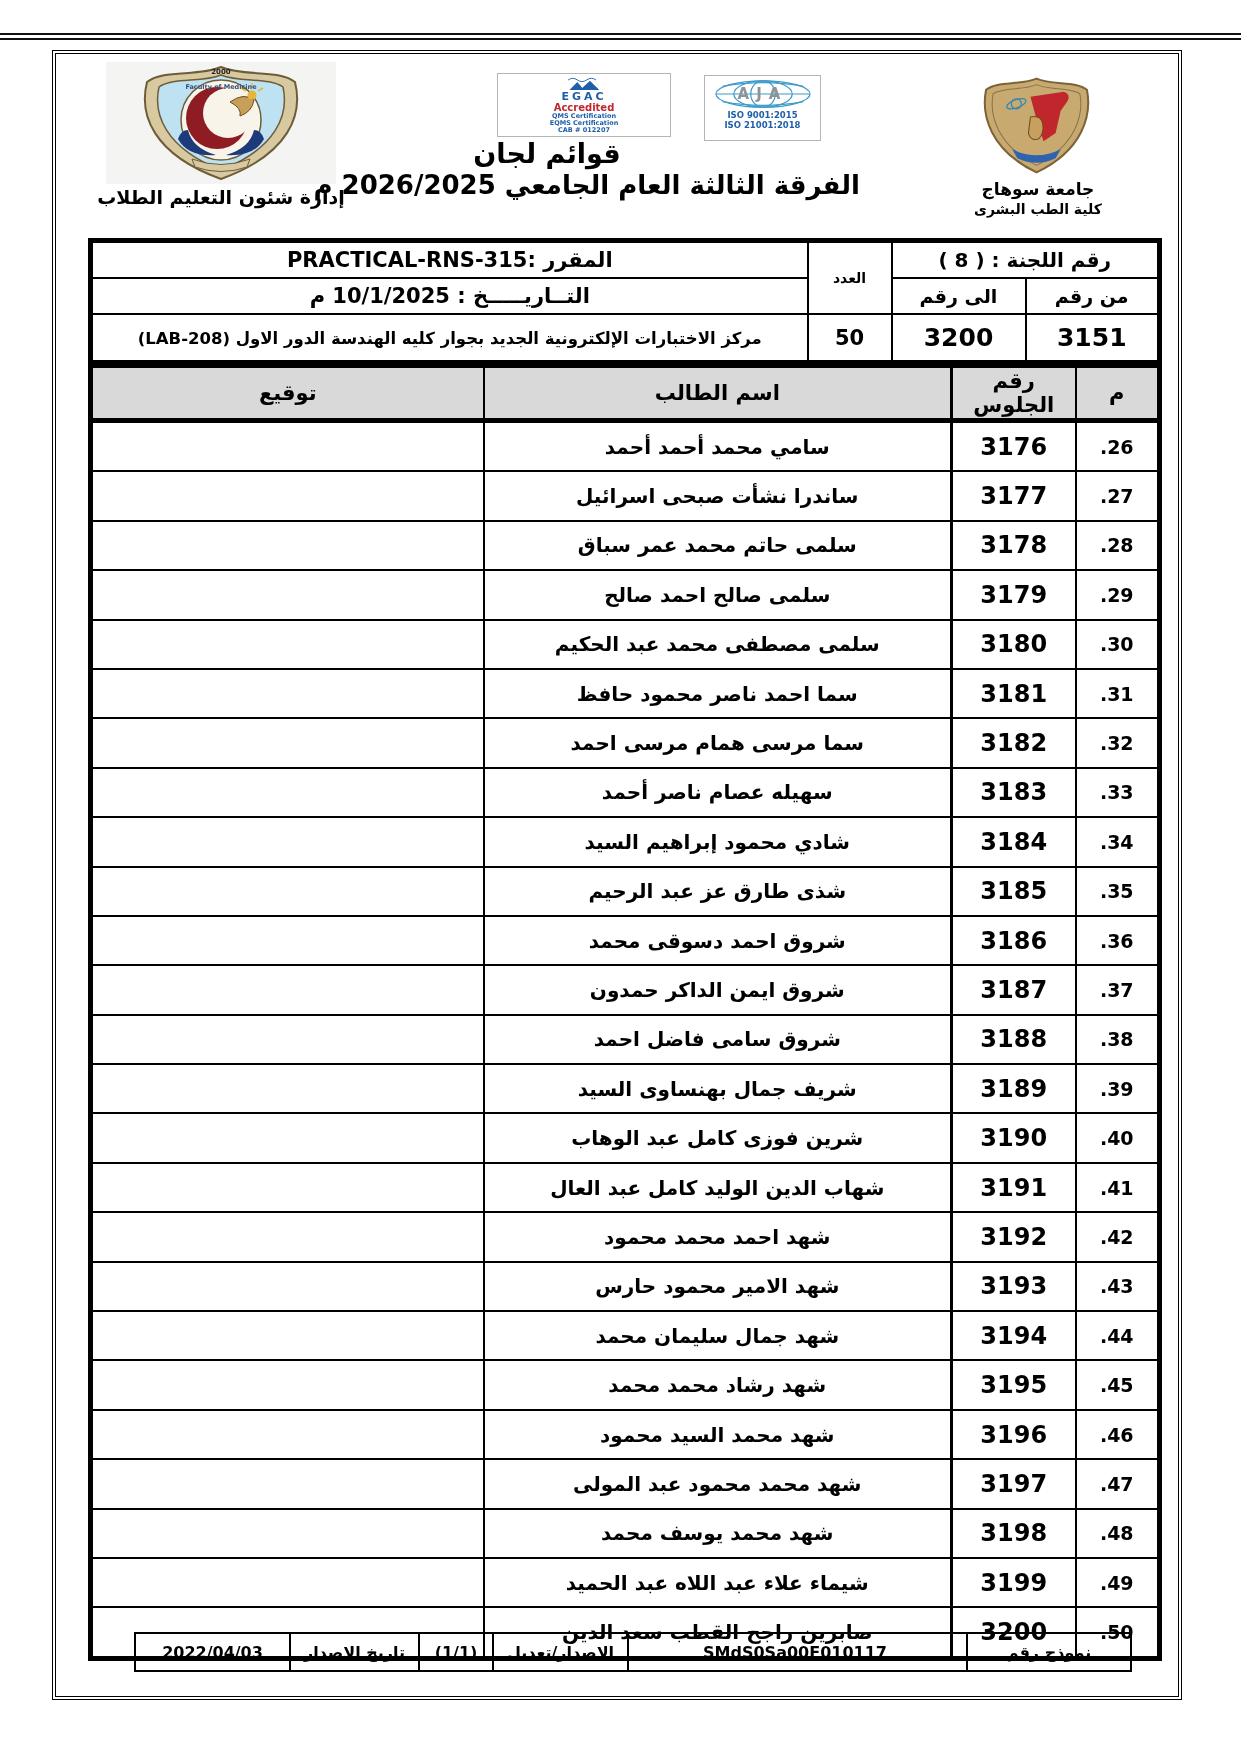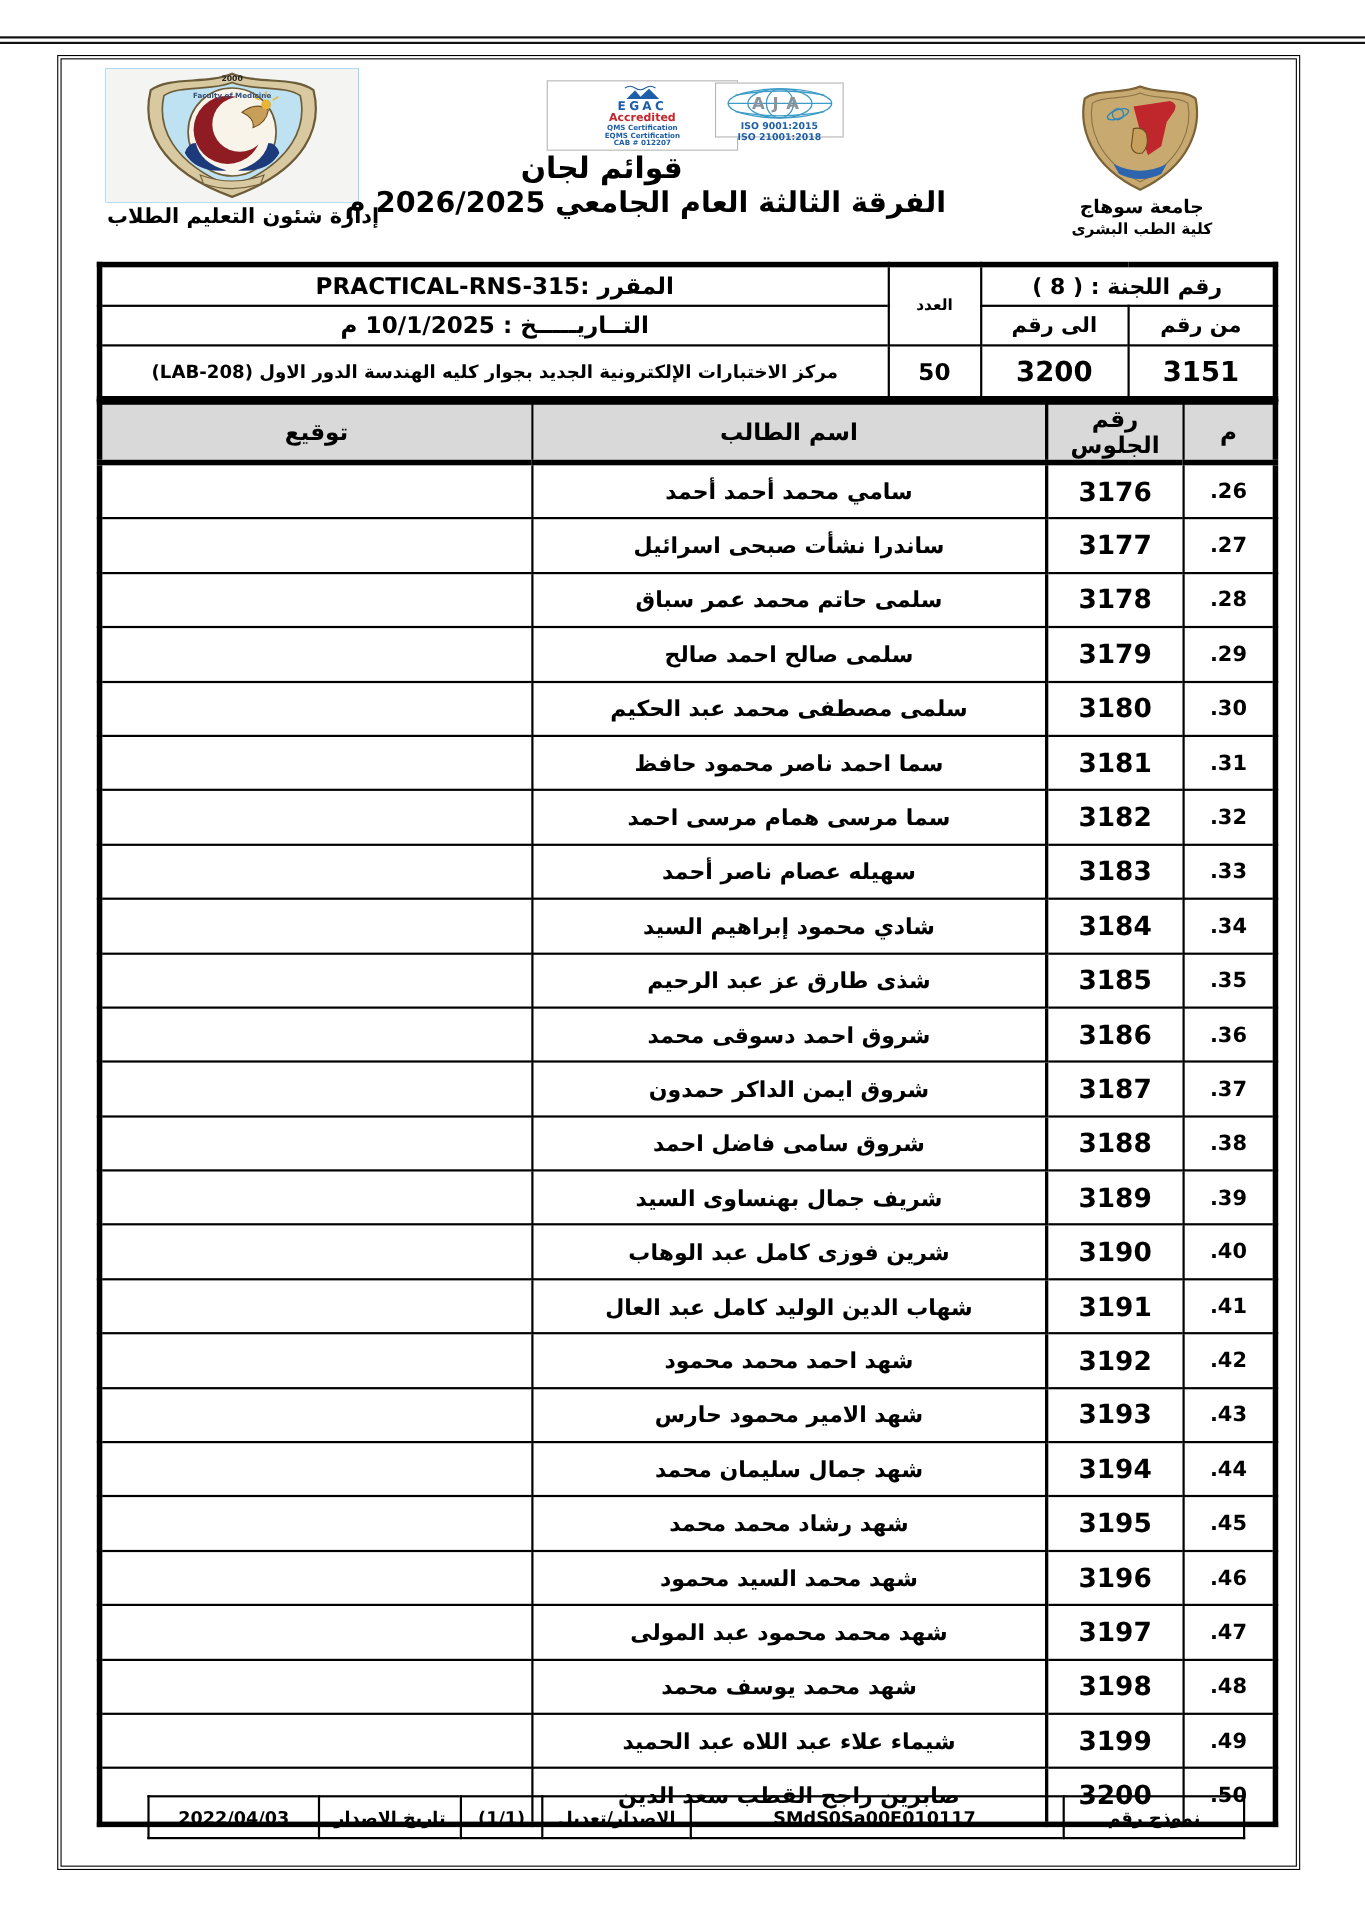--- a/index.html
+++ b/index.html
@@ -4,25 +4,25 @@
 <style>
   html,body{margin:0;padding:0;background:#fff;}
   .page{position:relative;width:1241px;height:1755px;background:#ffffff;overflow:hidden;
         font-family:"DejaVu Sans",sans-serif;font-weight:bold;color:#000;}
   .abs{position:absolute;}
   
   .top-rule{left:0;right:0;top:33px;height:3px;border-top:2px solid #111;border-bottom:2px solid #111;}
   
   .page-border{left:52px;top:50px;width:1130px;height:1650px;border:4px double #000;box-sizing:border-box;}
   
-  .faculty-logo-wrap{left:96px;top:62px;width:230px;height:122px;background:#0ea5e9;}
+  .faculty-logo-wrap{left:106px;top:62px;width:230px;height:122px;background:#4d7c0f;}
   .admin-caption{left:86px;top:186px;width:270px;text-align:center;font-size:19px;}
   .accred-box{box-sizing:border-box;border:1px solid #b5b5b5;background:#fff;display:flex;flex-direction:column;align-items:center;justify-content:flex-start;padding:2px 2px;}
   .egac-box{left:497px;top:73px;width:174px;height:64px;}
-  .aja-box{left:650px;top:75px;width:117px;height:50px;}
+  .aja-box{left:704px;top:75px;width:117px;height:66px;}
   .egac-name{font-size:11px;letter-spacing:3px;color:#1f5fa8;line-height:1;}
   .egac-accredited{font-size:10px;color:#c1272d;line-height:1.1;}
   .egac-line{font-size:6.5px;color:#1f5fa8;line-height:1.1;text-align:center;}
   .aja-globe-wrap{position:relative;width:106px;height:32px;}
   .aja-name{position:absolute;left:0;right:0;top:7px;text-align:center;font-size:15px;letter-spacing:7px;color:#8d9499;}
   .aja-line{font-size:8.5px;color:#1f5fa8;line-height:1.2;text-align:center;}
   .doc-title{left:407px;top:138px;width:280px;text-align:center;font-size:27px;direction:rtl;white-space:nowrap;}
   .doc-subtitle{left:380px;top:170px;width:480px;text-align:center;font-size:26px;direction:rtl;white-space:nowrap;}
   .univ-logo-wrap{left:978px;top:76px;width:118px;height:102px;}
   .univ-caption1{left:928px;top:180px;width:220px;text-align:center;font-size:17px;line-height:1.15;}

